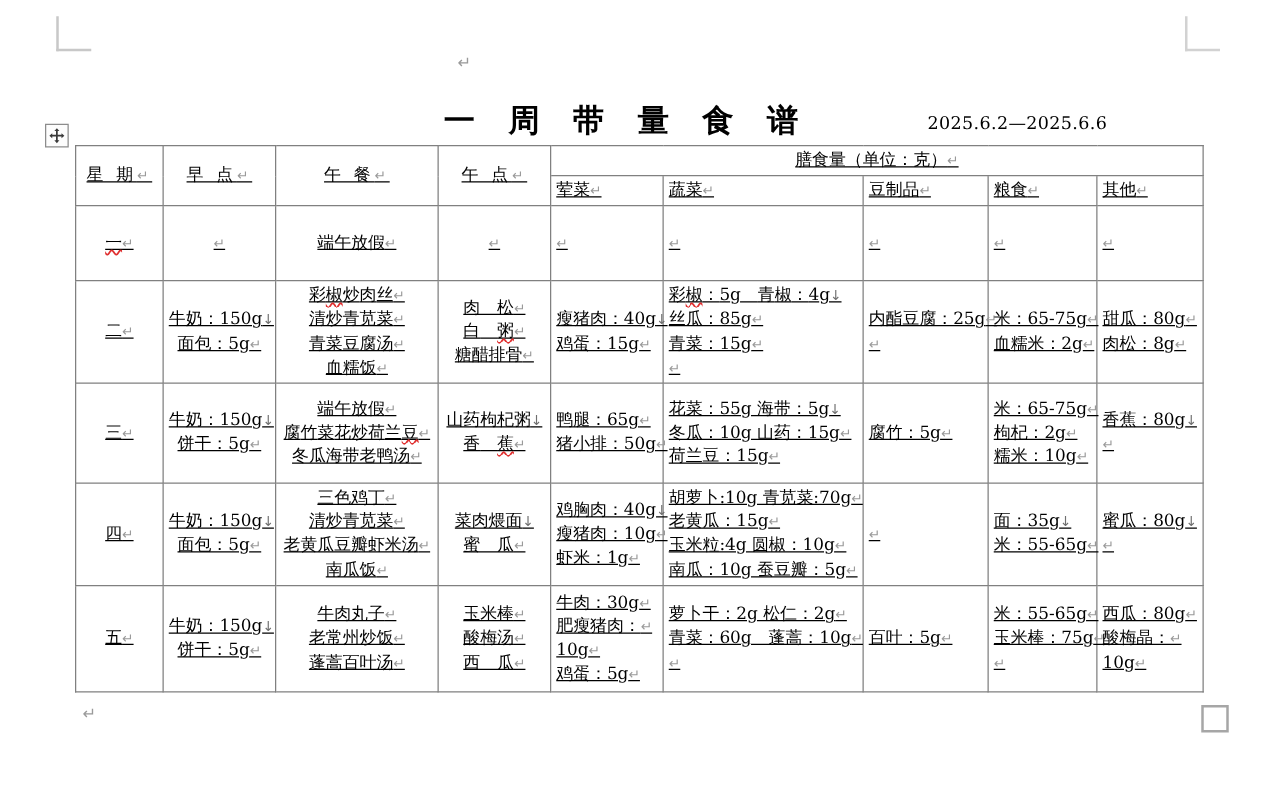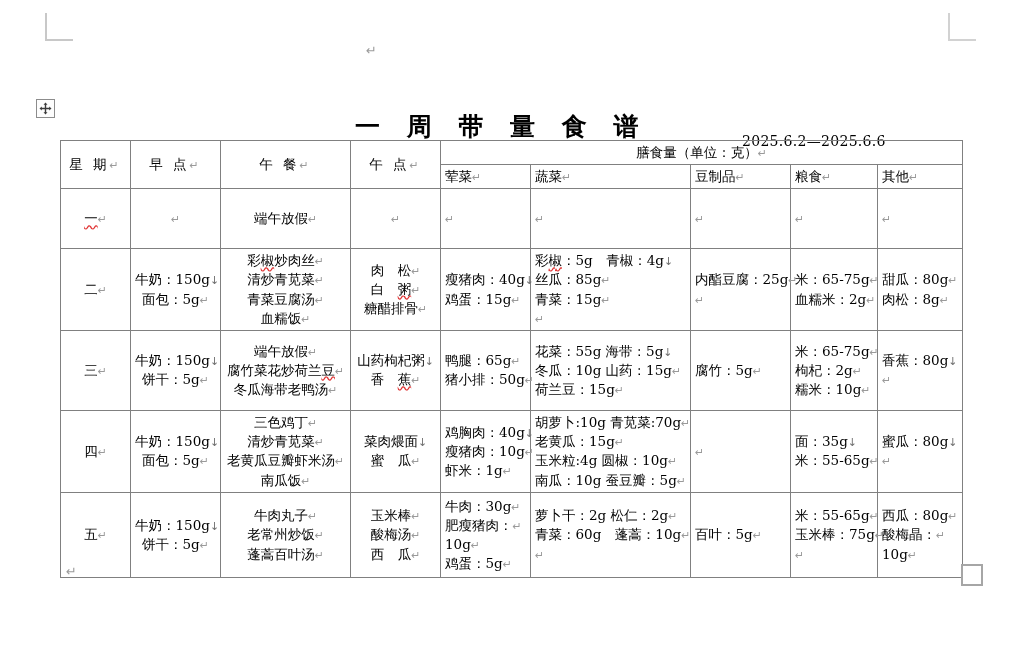--- a/index.html
+++ b/index.html
@@ -64,49 +64,49 @@
   .pilcrow-top { left: 366px; top: 44px; }
   .pilcrow-bottom { left: 66px; top: 565px; }
 
   
   .title-row {
     position: absolute;
     left: 0;
     top: 80px;
     width: 1024px;
     height: 38px;
-    margin-top: 30px;
   }
   .doc-title {
     position: absolute;
     left: 355px;
     top: 0;
     font-size: 25px;
     font-weight: bold;
     letter-spacing: 9px;
     white-space: nowrap;
     font-family: "DejaVu Serif", "Liberation Serif", serif;
   }
   .doc-daterange {
     position: absolute;
     left: 742px;
-    top: 23px;
+    top: 11px;
     font-size: 14px;
     white-space: nowrap;
     letter-spacing: 0.3px;
   }
 
   
   table.menu {
     position: absolute;
     left: 60px;
-    top: 140px;
+    top: 116px;
     width: 902px;
     border-collapse: collapse;
     table-layout: fixed;
+    text-decoration: underline;
   }
   table.menu td, table.menu th {
     border: 1px solid #808080;
     vertical-align: middle;
     padding: 2px 4px;
     font-weight: normal;
     font-size: 13.5px;
     line-height: 1.42;
     box-sizing: border-box;
   }

